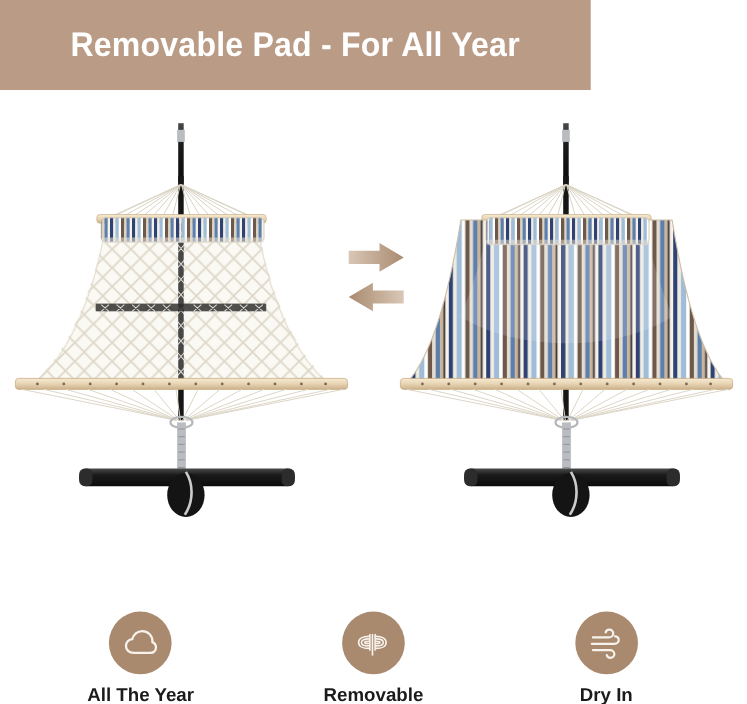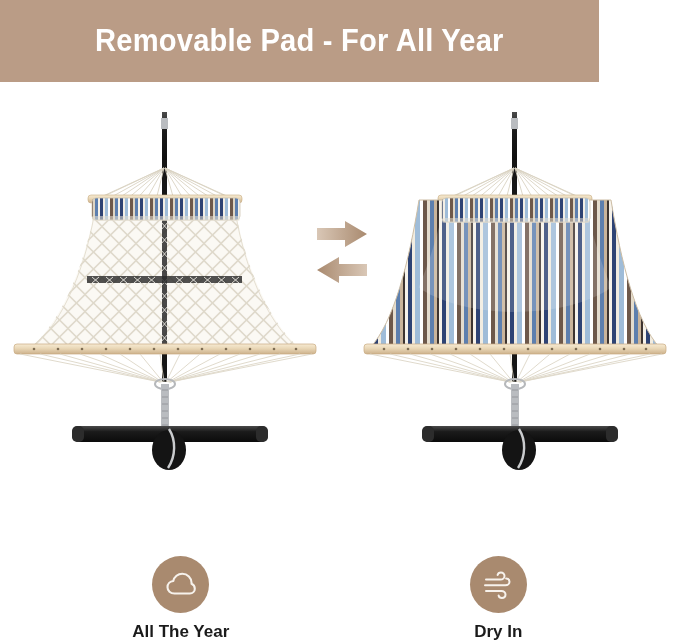--- a/index.html
+++ b/index.html
@@ -13,21 +13,21 @@
     font-family: "Liberation Sans", sans-serif;
     overflow: hidden;
     position: relative;
   }
 
   
   .header-banner {
     position: absolute;
     left: 0;
     top: 0;
-    width: 599px;
+    width: 537px;
     height: 82px;
     background: #ba9c86;
     display: flex;
     align-items: center;
     justify-content: center;
   }
   .header-title {
     color: #ffffff;
     font-family: "Liberation Sans", sans-serif;
     font-size: 31px;
@@ -387,20 +387,41 @@
       <svg width="34" height="34" viewBox="0 0 34 34">
         <path d="M10.5 25.5 C6.4 25.5 3.5 22.7 3.5 19.2 C3.5 16 6 13.3 9.3 13 C10.2 8.8 13.9 5.7 18.3 5.7
                  C23.4 5.7 27.6 9.8 27.6 14.9 C27.6 15.2 27.6 15.5 27.5 15.8
                  C29.5 16.6 30.8 18.5 30.8 20.7 C30.8 23.4 28.6 25.5 25.9 25.5 Z" fill="none" stroke="#f7f2ec" stroke-width="2.1" stroke-linejoin="round"></path>
       </svg>
     </div>
     <div class="feature-label">All The Year
 Round</div>
   </div>
 
+  <div class="feature-item">
+    <div class="feature-circle">
+      <svg width="34" height="34" viewBox="0 0 34 34">
+        <g fill="none" stroke="#f7f2ec" stroke-width="1.5" stroke-linecap="round">
+
+          <path d="M13 10.5 C8 10.5 4 12.5 4 16 C4 19.5 8 21.5 13 21.5"></path>
+          <path d="M13 12.8 C9.6 12.8 6.6 14 6.6 16 C6.6 18 9.6 19.2 13 19.2"></path>
+          <path d="M13 15 C11.4 15 9.6 15.4 9.6 16 C9.6 16.6 11.4 17 13 17"></path>
+
+          <path d="M20 10.5 C25 10.5 29 12.5 29 16 C29 19.5 25 21.5 20 21.5"></path>
+          <path d="M20 12.8 C23.4 12.8 26.4 14 26.4 16 C26.4 18 23.4 19.2 20 19.2"></path>
+          <path d="M20 15 C21.6 15 23.4 15.4 23.4 16 C23.4 16.6 21.6 17 20 17"></path>
+
+          <path d="M14.2 9 L14.2 23"></path>
+          <path d="M16.6 9 L16.6 27.5"></path>
+          <path d="M19 9 L19 23"></path>
+        </g>
+      </svg>
+    </div>
+    <div class="feature-label">Removable</div>
+  </div>
 
 
   <div class="feature-item">
     <div class="feature-circle">
       <svg width="34" height="34" viewBox="0 0 34 34">
         <g fill="none" stroke="#f7f2ec" stroke-width="2" stroke-linecap="round">
 
           <path d="M5 11.5 H19.5 C21.7 11.5 23.5 9.9 23.5 7.9 C23.5 5.9 21.9 4.4 19.9 4.4
                    C18.2 4.4 16.9 5.5 16.6 7"></path>
 

